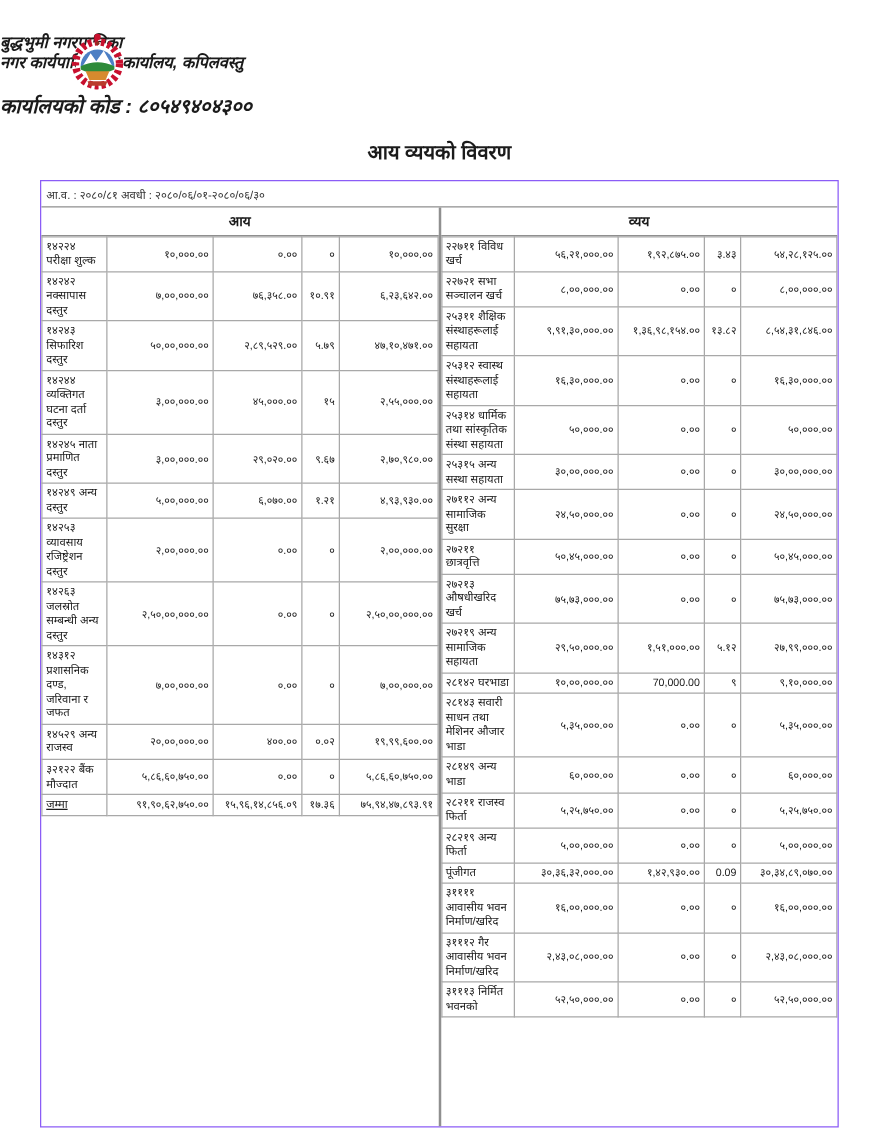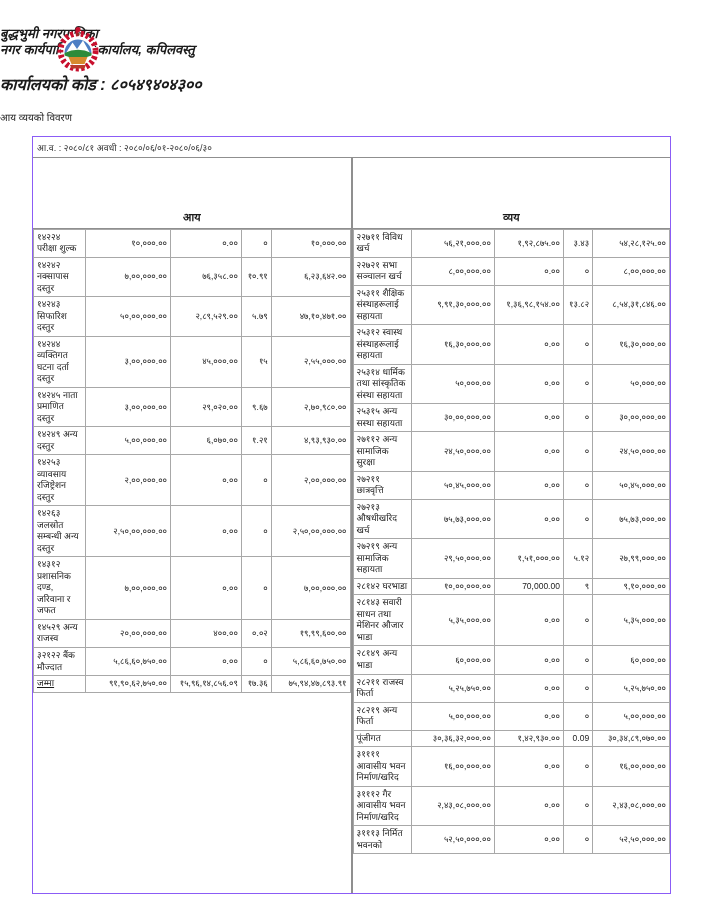--- a/index.html
+++ b/index.html
@@ -6,40 +6,40 @@
   body{
     width:703px;height:910px;overflow:hidden;
     font-family:"Liberation Sans","DejaVu Sans",sans-serif;
     color:#1b1b1b;-webkit-font-smoothing:antialiased;
   }
   .doc-header{position:relative;padding-top:26px;font-style:italic;}
   .logo-wrap{position:absolute;left:54px;top:24px;width:48px;height:52px;}
   .h-org{font-size:13px;font-weight:bold;line-height:1.25;}
   .h-office{font-size:13px;font-weight:bold;line-height:1.25;}
   .h-code{font-size:16px;font-weight:bold;margin-top:14px;}
-  .report-title{font-weight:normal;font-size:10px;margin-top:15px;}
+  .report-title{text-align:center;font-weight:bold;font-size:16px;margin-top:15px;}
   .outer{
     margin:12px 32px 0 32px;
     border:1px solid #8b5cf6;
     height:756px;
     overflow:hidden;
     background:#fff;
   }
   .period{
     font-size:9px;color:#333;
     padding:4px 4px 3px 4px;
     border-bottom:1px solid #8f8f8f;
   }
   .cols{display:flex;height:739px;}
   .col{width:50%;box-sizing:border-box;}
   .col-income{border-right:1px solid #8f8f8f;}
   .col-expense{border-left:1px solid #8f8f8f;}
   .col-header{
     text-align:center;font-weight:bold;font-size:11px;
-    padding:3px 0 4px 0;border-bottom:1px solid #8f8f8f;margin-top:48px;
+    padding:3px 0 4px 0;border-bottom:1px solid #8f8f8f;
   }
   table{width:100%;border-collapse:collapse;table-layout:fixed;}
   col.w-name-l{width:16.5%;} col.w-name-r{width:19%;}
   col.w-budget{width:27%;}  col.w-actual{width:22.5%;}
   col.w-pct{width:9.5%;}    col.w-bal{width:25%;}
   td{
     border:1px solid #a8a8a8;
     font-size:8.5px;line-height:1.28;
     padding:2px 3px;vertical-align:middle;
     word-wrap:break-word;

